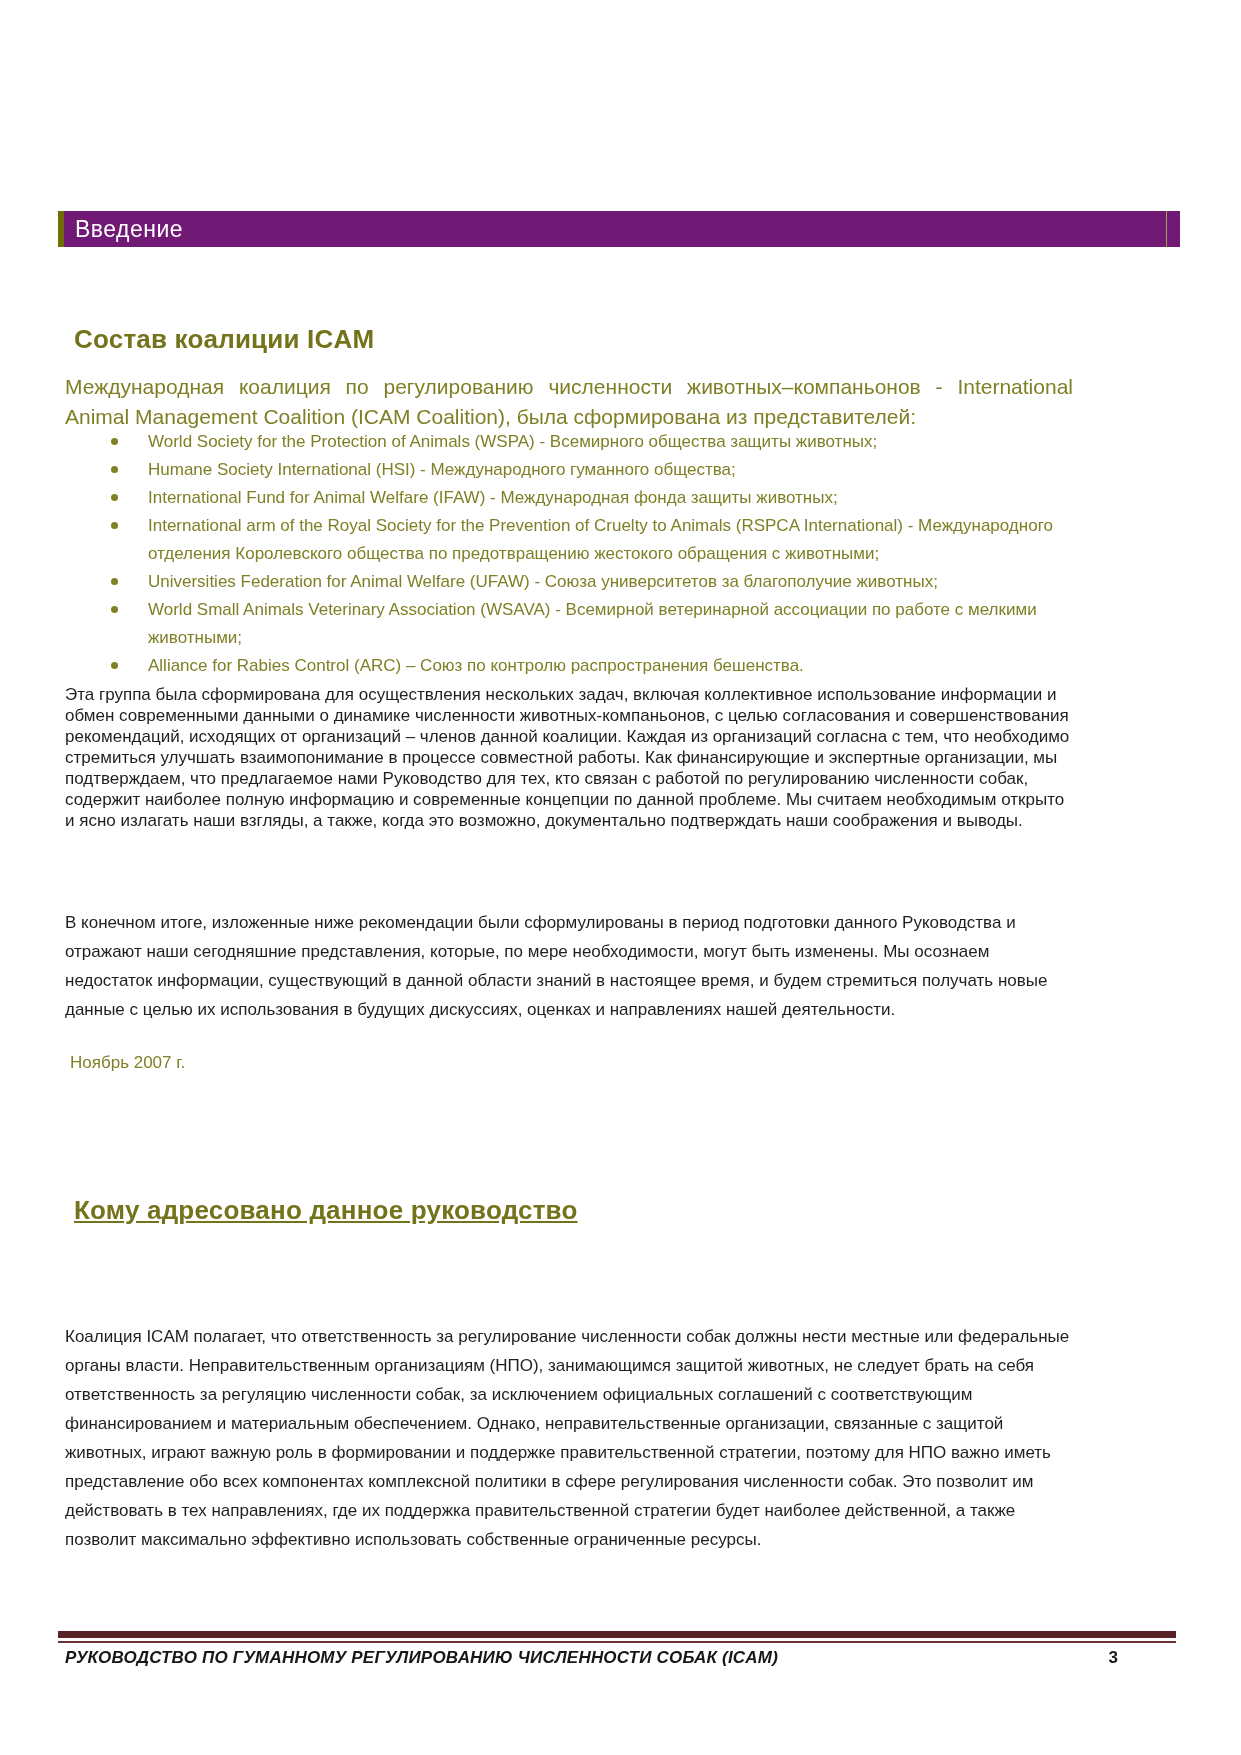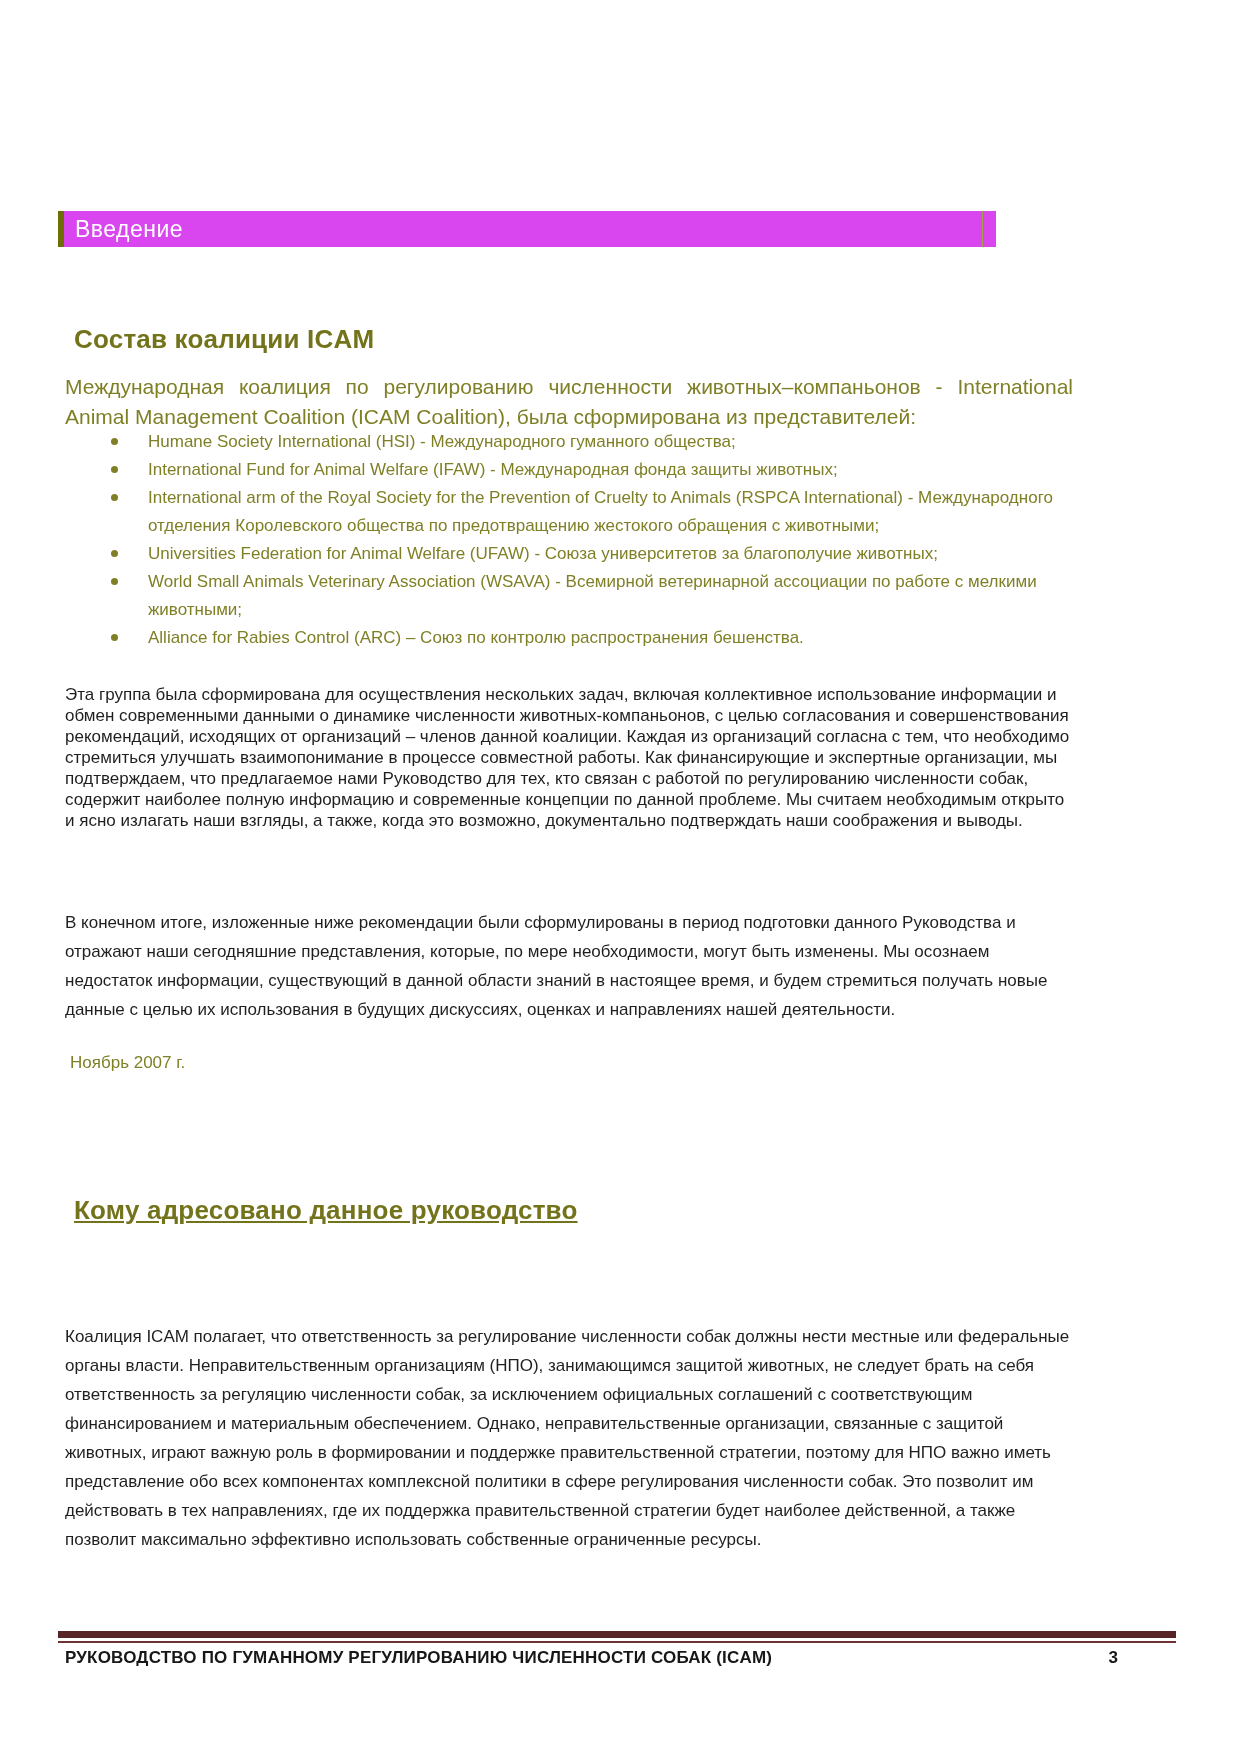--- a/index.html
+++ b/index.html
@@ -3,22 +3,22 @@
 <meta charset="utf-8">
 <style>
   html,body { margin:0; padding:0; background:#ffffff; }
   .page {
     position:relative; width:1241px; height:1755px; background:#ffffff;
     font-family:"Liberation Sans", sans-serif; color:#1f1f1f; overflow:hidden;
   }
 
   
   .section-bar {
-    position:absolute; top:211px; left:58px; width:938px; height:36px;
-    background:#d946ef; display:flex; align-items:center;
+    position:absolute; top:211px; left:58px; width:1122px; height:36px;
+    background:#701a75; display:flex; align-items:center;
   }
   .section-bar .left-sliver { position:absolute; left:0; top:0; bottom:0; width:6px; background:#6e6e04; }
   .section-bar .right-divider { position:absolute; right:13px; top:0; bottom:0; width:1px; background:#a3a340; }
   .section-bar-label { color:#ffffff; font-size:23px; padding-left:17px; letter-spacing:.5px; }
 
   .h-olive {
     position:absolute; left:60px; margin:14px;
     font-size:26px; font-weight:bold; color:#73731b; letter-spacing:.2px;
   }
   #heading-composition { top:310px; }
@@ -47,39 +47,40 @@
 
   .date-line { position:absolute; top:1053px; left:70px; font-size:17px; color:#7f7f26; }
 
   .footer-thick { position:absolute; top:1631px; left:58px; width:1118px; height:7px; background:#572326; }
   .footer-thin  { position:absolute; top:1641px; left:58px; width:1118px; height:2px; background:#6e3235; }
   .footer-row {
     position:absolute; top:1648px; left:65px; width:1053px;
     display:flex; justify-content:space-between; align-items:flex-start;
     font-weight:bold; font-size:17px; color:#171717;
   }
-  .footer-title { letter-spacing:.2px; }
+  .footer-title { letter-spacing:.2px;font-style:italic; }
   .page-number { font-weight:bold; }
 </style>
 </head>
 <body>
 
 <div class="page">
 
   <div class="section-bar">
     <span class="left-sliver"></span>
     <span class="section-bar-label">Введение</span>
     <span class="right-divider"></span>
   </div>
 
   <h1 class="h-olive" id="heading-composition">Состав коалиции ICAM</h1>
 
   <p class="lead">Международная коалиция по регулированию численности животных–компаньонов - International Animal Management Coalition (ICAM Coalition), была сформирована из представителей:</p>
 
   <ul class="bullets">
+    <li><span class="dot"></span><span>World Society for the Protection of Animals (WSPA) - Всемирного общества защиты животных;</span></li>
     <li><span class="dot"></span><span>Humane Society International (HSI) - Международного гуманного общества;</span></li>
     <li><span class="dot"></span><span>International Fund for Animal Welfare (IFAW) - Международная фонда защиты животных;</span></li>
     <li><span class="dot"></span><span>International arm of the Royal Society for the Prevention of Cruelty to Animals (RSPCA International) - Международного отделения Королевского общества по предотвращению жестокого обращения с животными;</span></li>
     <li><span class="dot"></span><span>Universities Federation for Animal Welfare (UFAW) - Союза университетов за благополучие животных;</span></li>
     <li><span class="dot"></span><span>World Small Animals Veterinary Association (WSAVA) - Всемирной ветеринарной ассоциации по работе с мелкими животными;</span></li>
     <li><span class="dot"></span><span>Alliance for Rabies Control (ARC) – Союз по контролю распространения бешенства.</span></li>
   </ul>
 
   <p class="para" id="para-tasks">Эта группа была сформирована для осуществления нескольких задач, включая коллективное  использование информации и обмен современными данными о динамике численности животных-компаньонов, с целью согласования и совершенствования рекомендаций, исходящих от организаций – членов данной коалиции. Каждая из организаций согласна с тем, что необходимо стремиться улучшать взаимопонимание в процессе совместной работы. Как финансирующие и экспертные организации, мы подтверждаем, что предлагаемое нами Руководство для тех, кто связан с работой по регулированию численности собак, содержит наиболее полную информацию и  современные концепции по данной проблеме. Мы считаем необходимым открыто и ясно излагать наши взгляды, а также, когда это возможно, документально подтверждать наши соображения и выводы.</p>
 

